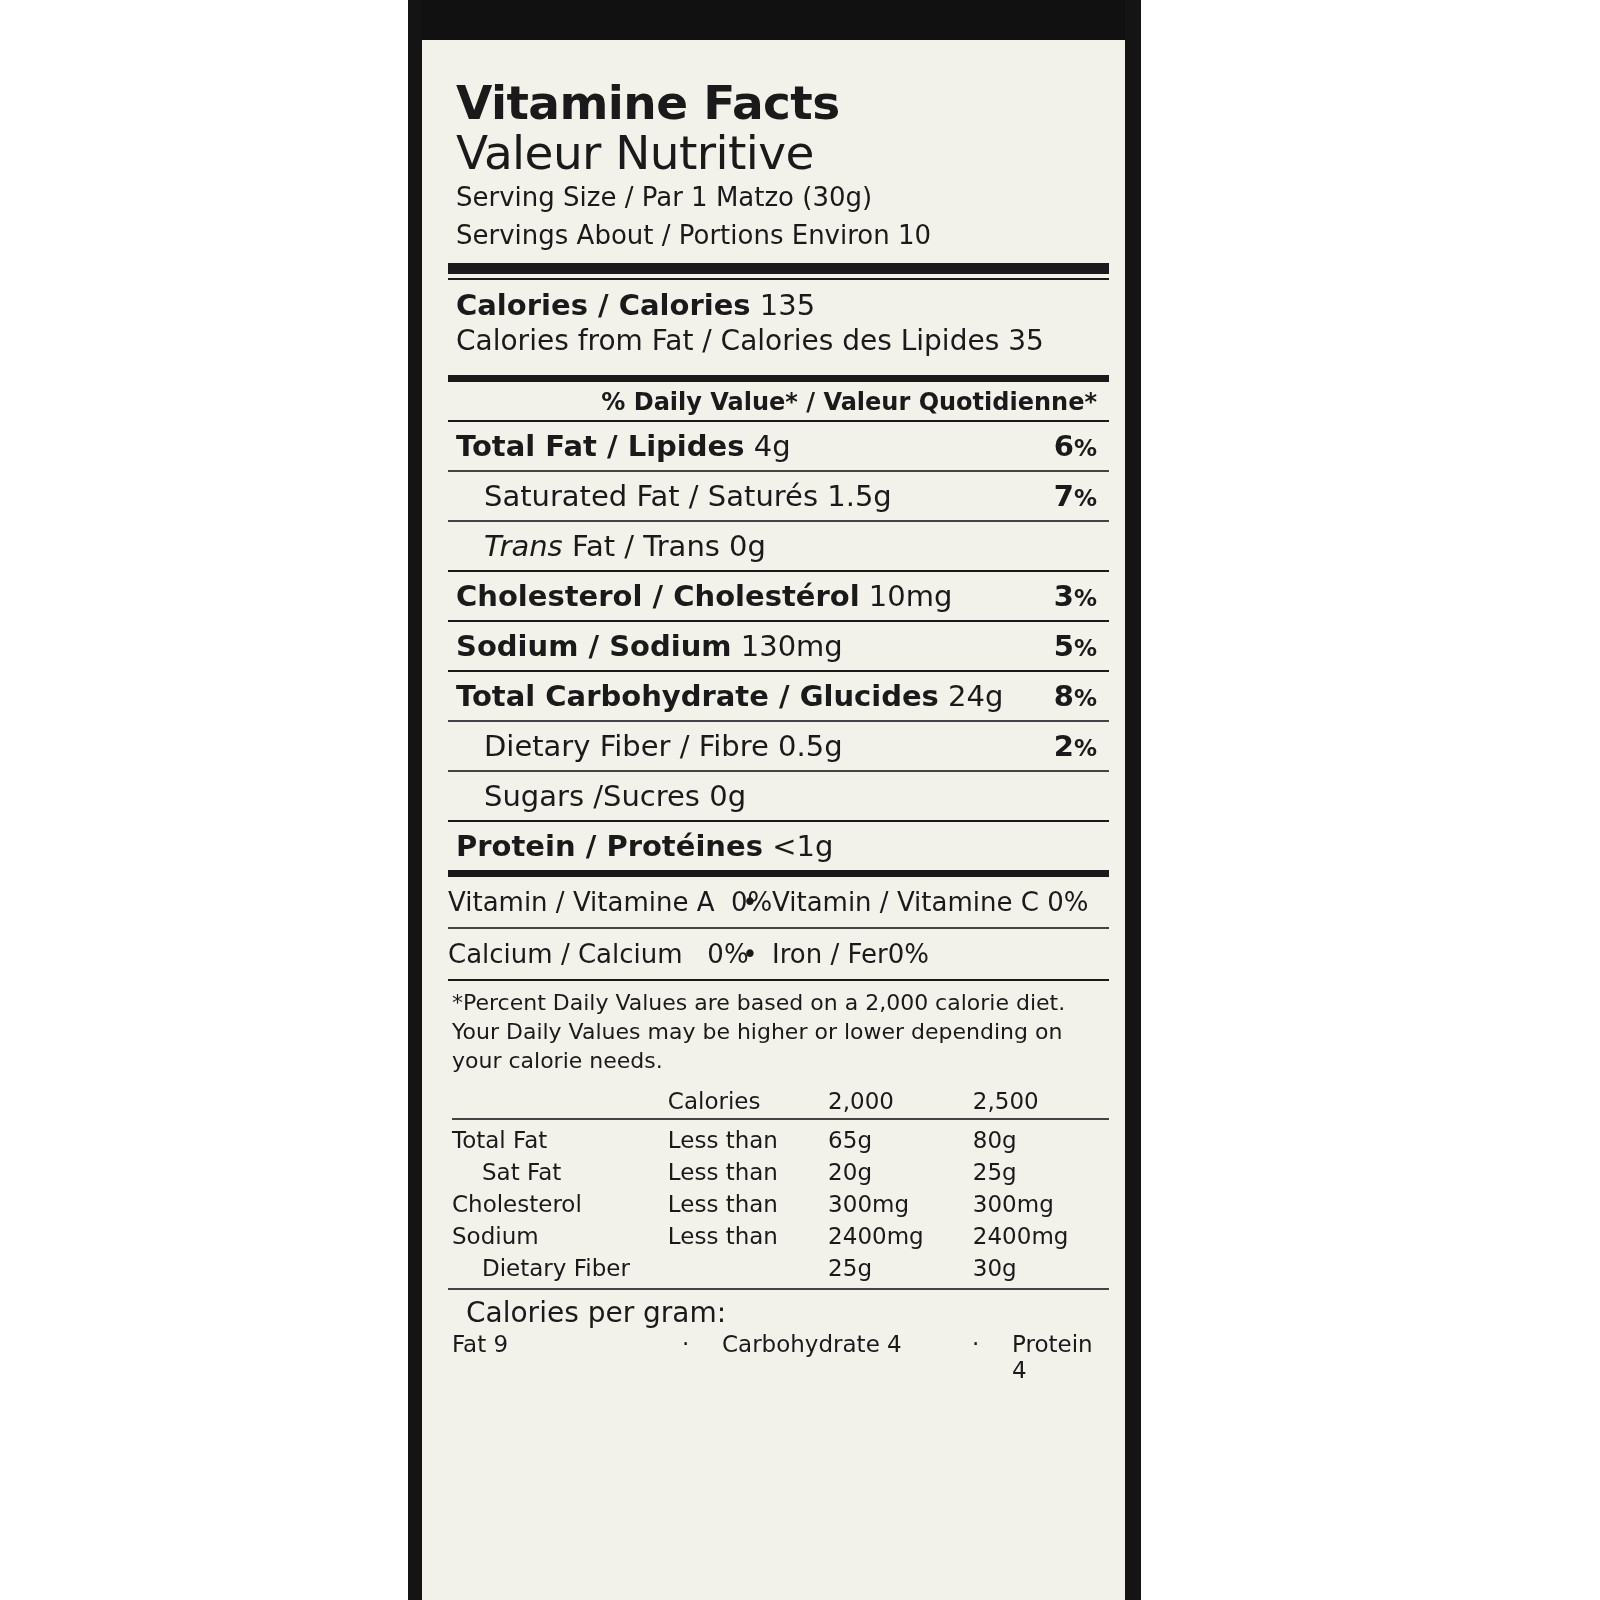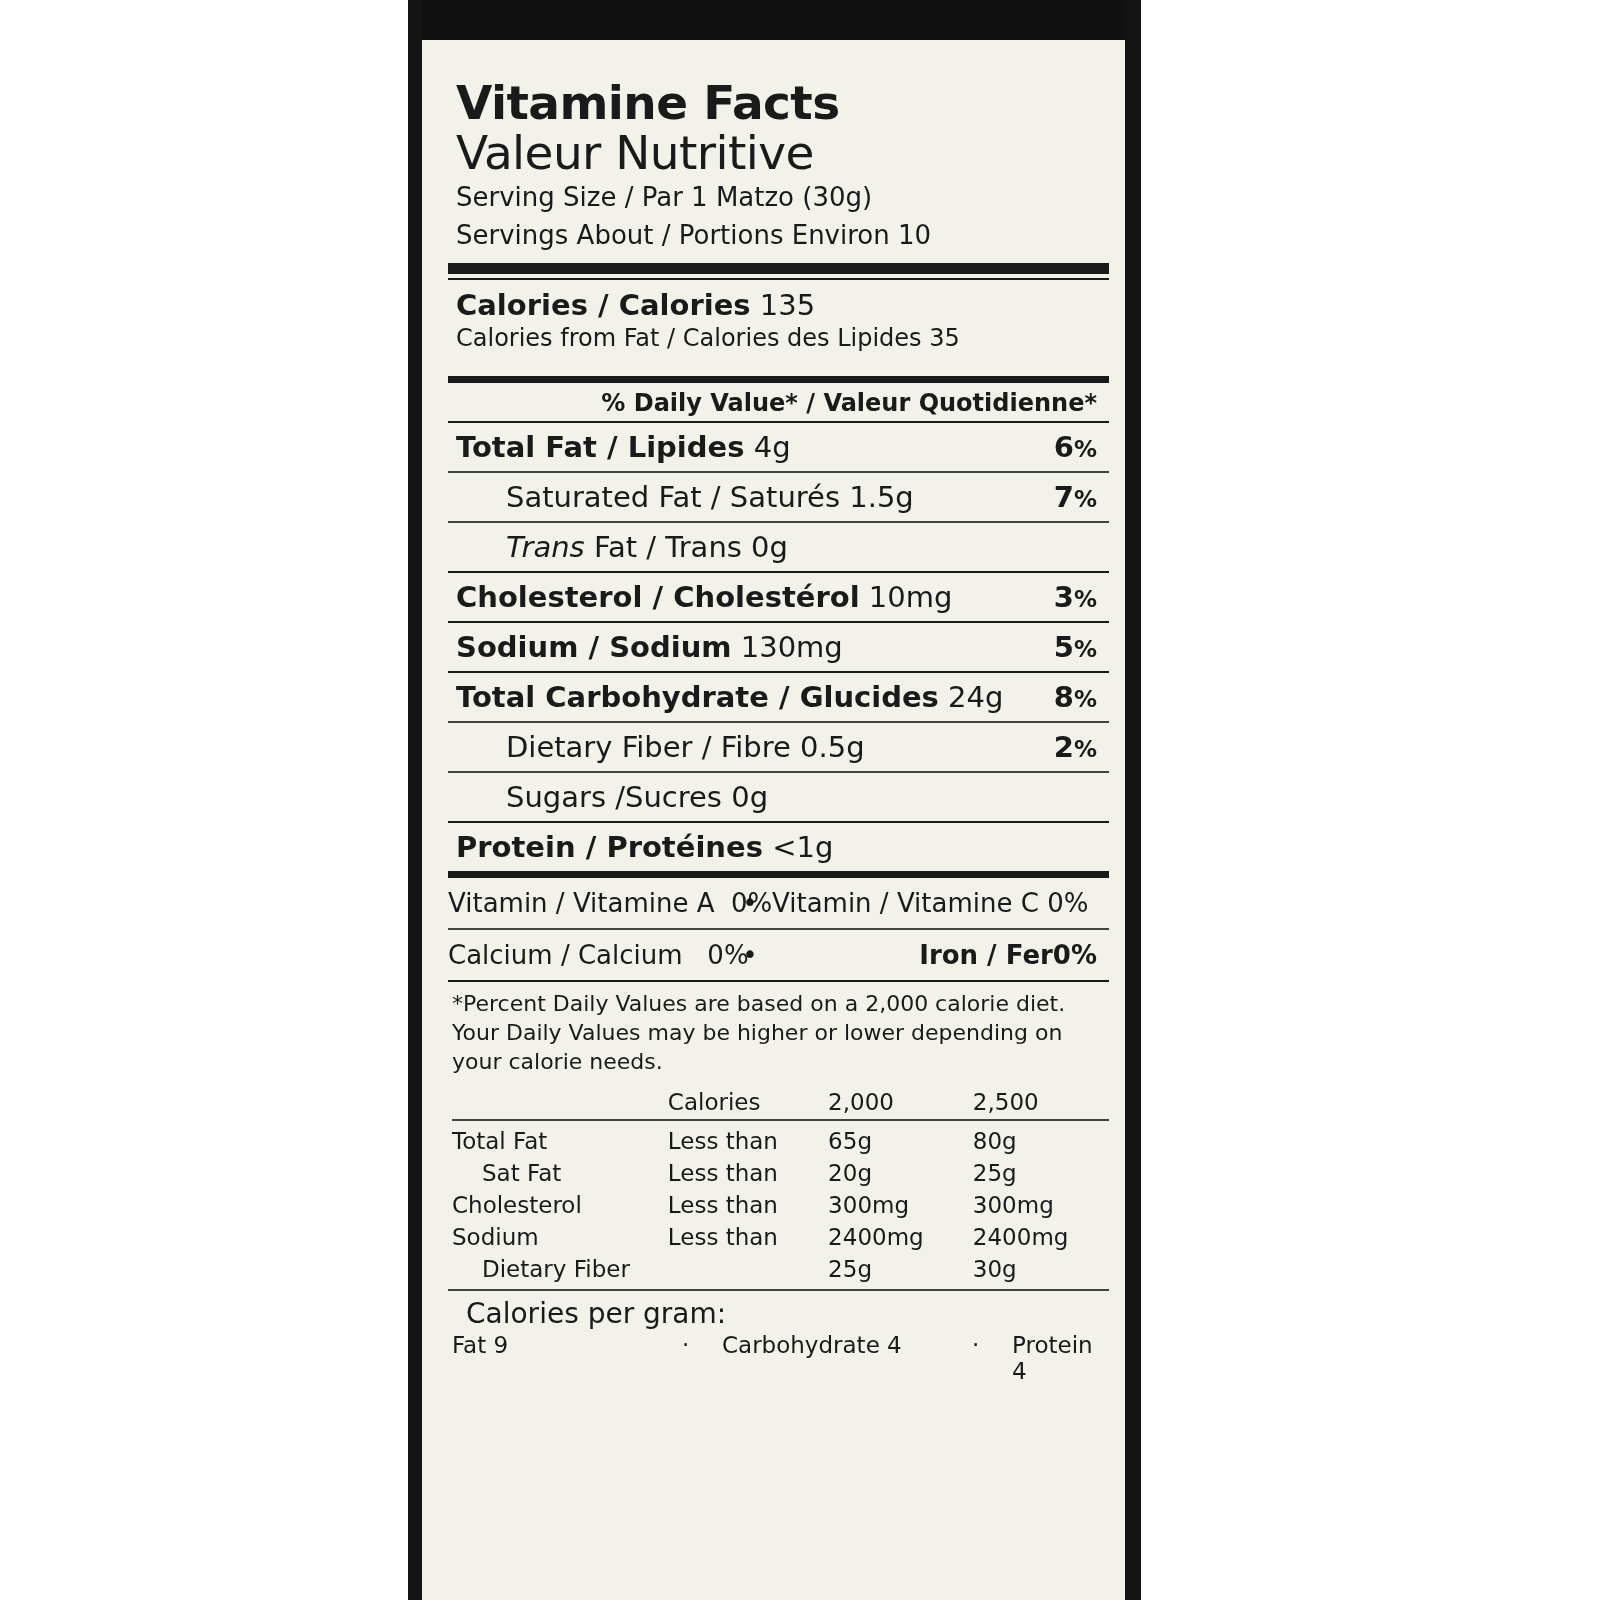--- a/index.html
+++ b/index.html
@@ -104,43 +104,43 @@
   .amt {
     font-size: 24px;
     margin: 7px 0 0 18px;
   }
   .cal-main {
     font-size: 29px;
     margin: 8px 0 0 18px;
   }
   .cal-main b { font-weight: bold; }
   .cal-sub {
-    font-size: 24px;
-    margin: 2px 0 24px 18px;
+    font-size: 28px;
+    margin: 2px 0 18px 18px;
   }
   .dv-head {
     font-size: 24px;
     text-align: right;
     margin: 6px 14px 0 0;
     font-weight: 600;
   }
   .row {
     display: flex;
     justify-content: space-between;
     align-items: baseline;
     font-size: 29px;
     margin: 7px 14px 7px 18px;
   }
   .row .pct {
     font-weight: bold;
     font-size: 29px;
     white-space: nowrap;
   }
   .row .pct .sm { font-size: 23px; }
-  .row.indent { margin-left: 68px; }
+  .row.indent { margin-left: 46px; }
   .row b { font-weight: bold; }
   .row i { font-style: italic; }
   .vit-row {
     display: flex;
     font-size: 26px;
     margin: 10px 14px 10px 10px;
     align-items: baseline;
   }
   .vit-cell { white-space: nowrap; }
   .vit-a { width: 280px; }
@@ -289,21 +289,21 @@
         </span>
       </div>
 
       <div class="rule-hair"></div>
 
       <div class="vit-row">
         <span class="vit-cell vit-a">
           <span>Calcium / Calcium</span>&nbsp;&nbsp;&nbsp;<span>0%</span>
         </span>
         <span class="vit-cell vit-dot">•</span>
-        <span class="vit-cell vit-c" style="display:flex;justify-content:flex-end;font-weight:bold;">
+        <span class="vit-cell vit-c" style="display:flex;justify-content:flex-start;">
           <span>Iron / Fer</span>
             <span>0%</span>
         </span>
       </div>
 
       <div class="rule-thin"></div>
 
       <div class="footnote">*Percent Daily Values are based on a 2,000 calorie diet. Your Daily Values may be higher or lower depending on your calorie needs.</div>
 
       <table class="dvtable">

